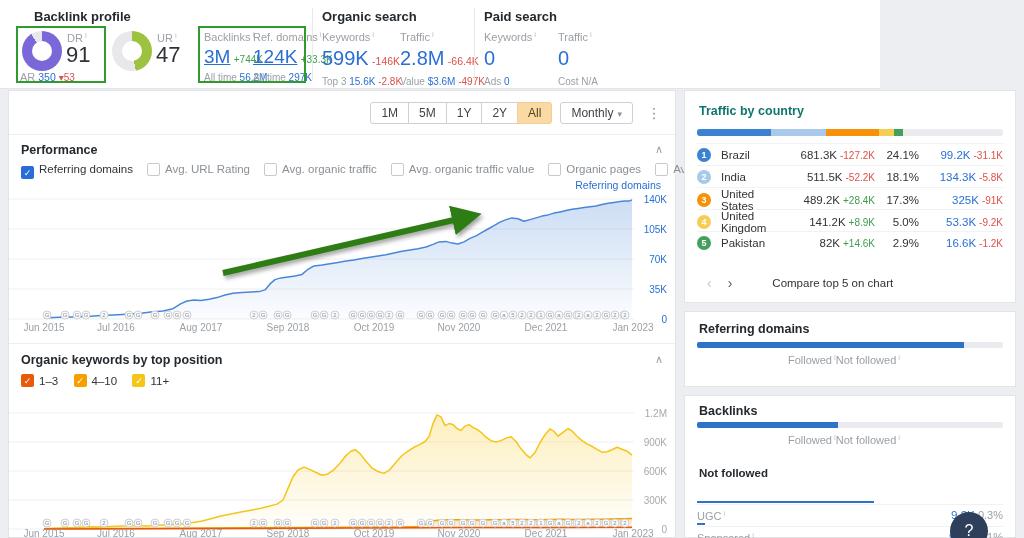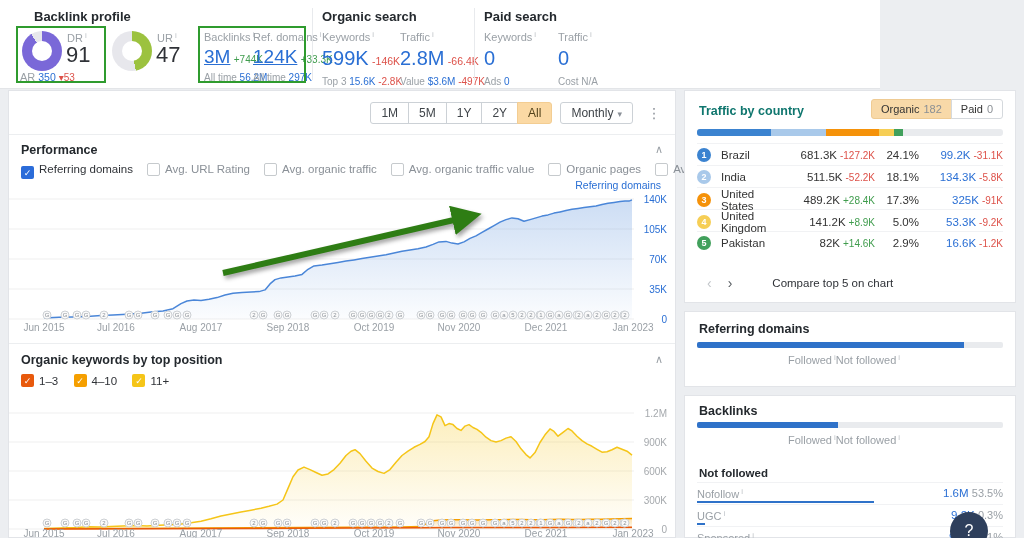--- a/index.html
+++ b/index.html
@@ -462,24 +462,20 @@
         <text x="279" y="146" text-anchor="middle" font-size="10" fill="#9aa0a6">Sep 2018</text>
         <text x="365" y="146" text-anchor="middle" font-size="10" fill="#9aa0a6">Oct 2019</text>
         <text x="450" y="146" text-anchor="middle" font-size="10" fill="#9aa0a6">Nov 2020</text>
         <text x="537" y="146" text-anchor="middle" font-size="10" fill="#9aa0a6">Dec 2021</text>
         <text x="624" y="146" text-anchor="middle" font-size="10" fill="#9aa0a6">Jan 2023</text>
       </svg></div>
 </div>
 
 <div class="card" style="left:684px;top:90px;width:332px;height:213px">
   <div class="a" style="left:14px;top:13px;font-weight:bold;font-size:12.5px;color:#0f766e">Traffic by country</div>
-  <div class="a tgl" style="right:12px;top:8px">
-    <button class="tbtn sel"><span>Organic</span><span class="cnt">182</span></button>
-    <button class="tbtn"><span>Paid</span><span class="cnt">0</span></button>
-  </div>
   <div class="stackbar" style="top:38px">
       <span style="display: block; height: 100%; float: left; width: 24.1%; background: rgb(59, 131, 208);"></span>
       <span style="display: block; height: 100%; float: left; width: 18.1%; background: rgb(169, 201, 234);"></span>
       <span style="display: block; height: 100%; float: left; width: 17.3%; background: rgb(245, 146, 10);"></span>
       <span style="display: block; height: 100%; float: left; width: 5%; background: rgb(246, 206, 85);"></span>
       <span style="display: block; height: 100%; float: left; width: 2.9%; background: rgb(65, 160, 92);"></span>
     </div>
 
   <div class="ctable" style="top:52px">
     <div class="crow">
@@ -541,24 +537,20 @@
   <div class="a" style="left:14px;top:8px;font-weight:bold;font-size:12.5px;color:#24292e">Backlinks</div>
   <div class="bar" style="top:26px">
       <span style="width: 46.2%;"></span>
     </div>
   <div class="two" style="top:37px">
     <span class="lbl"><span>Followed</span><sup class="info">i</sup></span>
     <span class="lbl"><span>Not followed</span><sup class="info">i</sup></span>
   </div>
   <div class="a" style="left:14px;top:71px;font-weight:bold;font-size:11.5px;color:#24292e">Not followed</div>
 
-  <div class="subrow" style="top:86px">
-    <span class="lbl"><span>Nofollow</span><sup class="info">i</sup></span>
-    <span style="font-size:11.5px"><a class="blue" href="#">1.6M</a> <span class="lbl">53.5%</span></span>
-  </div>
   <div class="minibar" style="top: 105px; width: 53.5%;"></div>
 
   <div class="subrow" style="top:108px">
     <span class="lbl"><span>UGC</span><sup class="info">i</sup></span>
     <span style="font-size:11.5px"><a class="blue" href="#">9.2K</a> <span class="lbl">0.3%</span></span>
   </div>
   <div class="minibar" style="top: 127px; width: 2.5%;"></div>
 
   <div class="subrow" style="top:130px">
     <span class="lbl"><span>Sponsored</span><sup class="info">i</sup></span>

